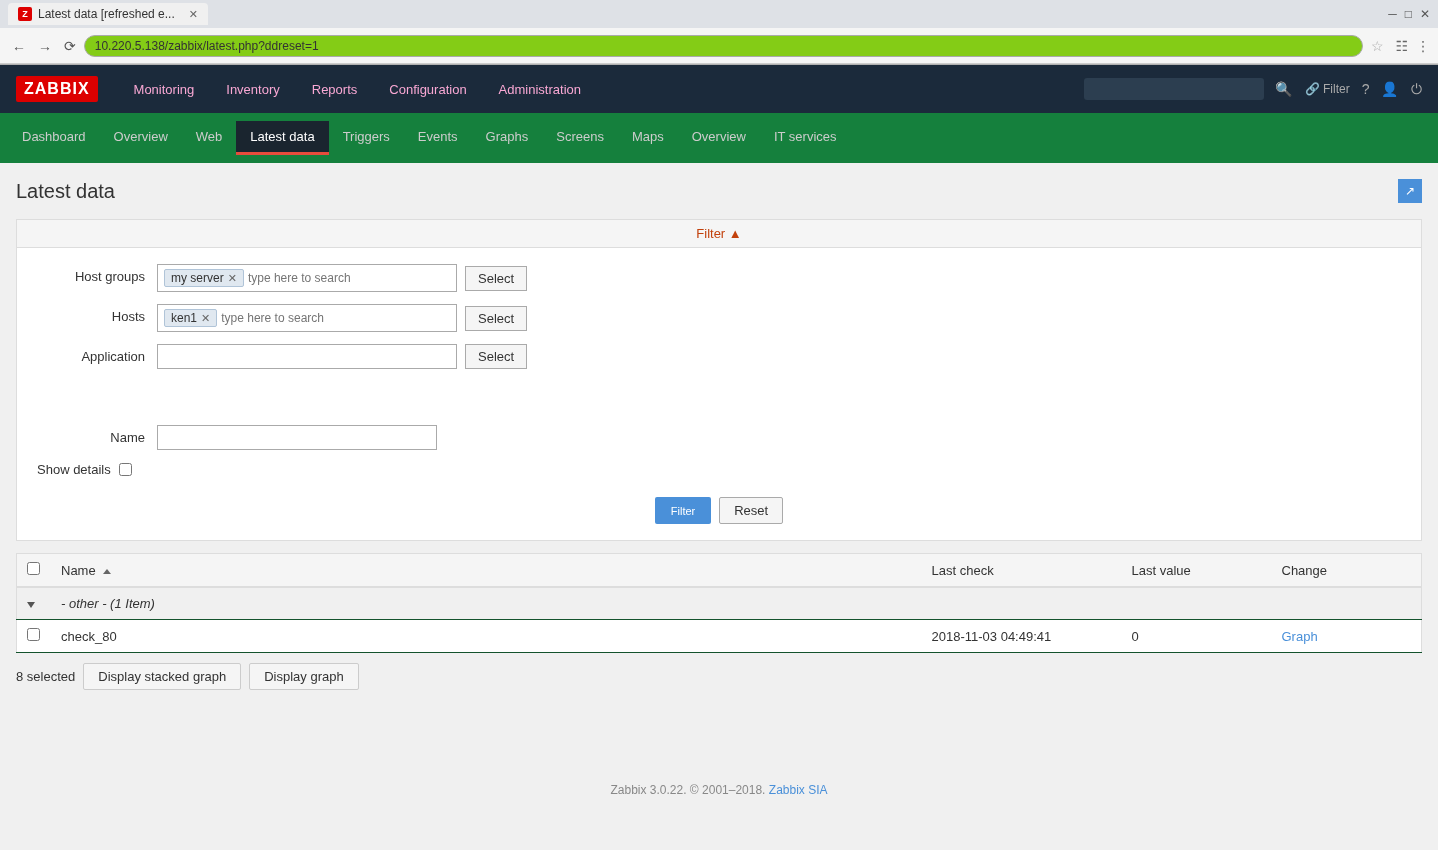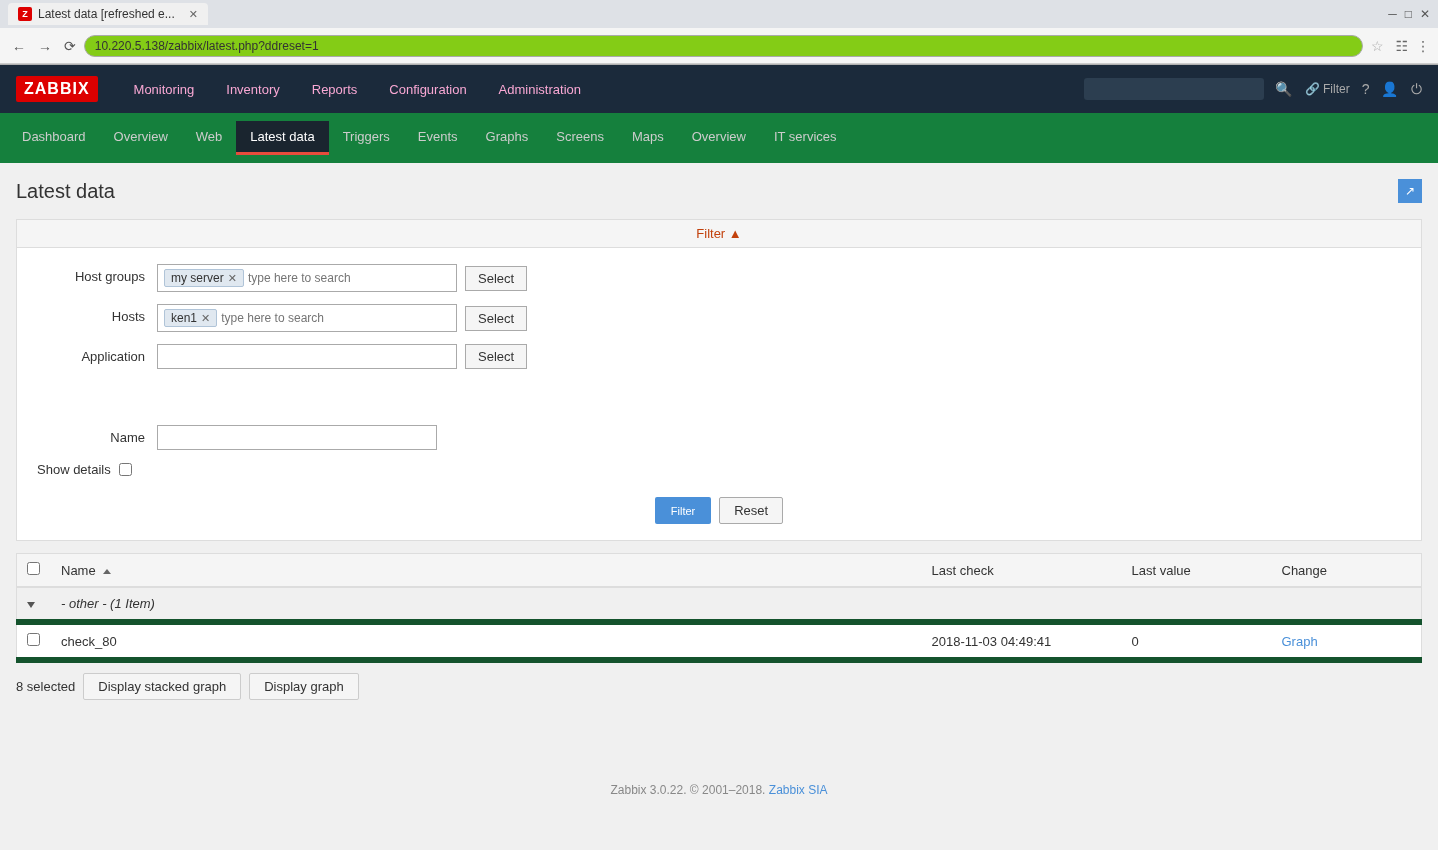--- a/index.html
+++ b/index.html
@@ -52,21 +52,21 @@
     .name-input { border: 1px solid #aaa; padding: 4px 6px; font-size: 13px; width: 280px; }
 
     
     .filter-actions { display: flex; justify-content: center; gap: 8px; margin-top: 8px; }
     .btn-filter { background: #4a90d9; color: white; border: none; padding: 1px 16px; cursor: pointer; font-size: 11px; border-radius: 2px; }
     .btn-reset { background: #f5f5f5; border: 1px solid #aaa; padding: 5px 14px; cursor: pointer; font-size: 13px; color: #333; border-radius: 2px; }
 
     
     .data-table { width: 100%; background: white; border-collapse: collapse; border: 1px solid #ddd; }
     .data-table th { background: #f5f5f5; padding: 8px 10px; text-align: left; border-bottom: 2px solid #ddd; font-size: 13px; color: #333; font-weight: normal; }
-    .data-table td { padding: 8px 10px; border-bottom: 6px solid #14532d; font-size: 13px; }
+    .data-table td { padding: 8px 10px; border-bottom: 1px solid #14532d; font-size: 13px; }
     .sort-icon { display: inline-block; width: 0; height: 0; border-left: 4px solid transparent; border-right: 4px solid transparent; border-bottom: 5px solid #666; margin-left: 4px; vertical-align: middle; }
     .col-checkbox { width: 30px; }
     .col-lastcheck { width: 200px; }
     .col-lastvalue { width: 150px; }
     .col-change { width: 150px; }
     .group-row td { background: #f0f0f0; font-style: italic; }
     .group-arrow { display: inline-block; width: 0; height: 0; border-left: 4px solid transparent; border-right: 4px solid transparent; border-top: 6px solid #555; margin-right: 6px; vertical-align: middle; }
     .link-blue { color: #4a90d9; cursor: pointer; text-decoration: none; }
 
     

